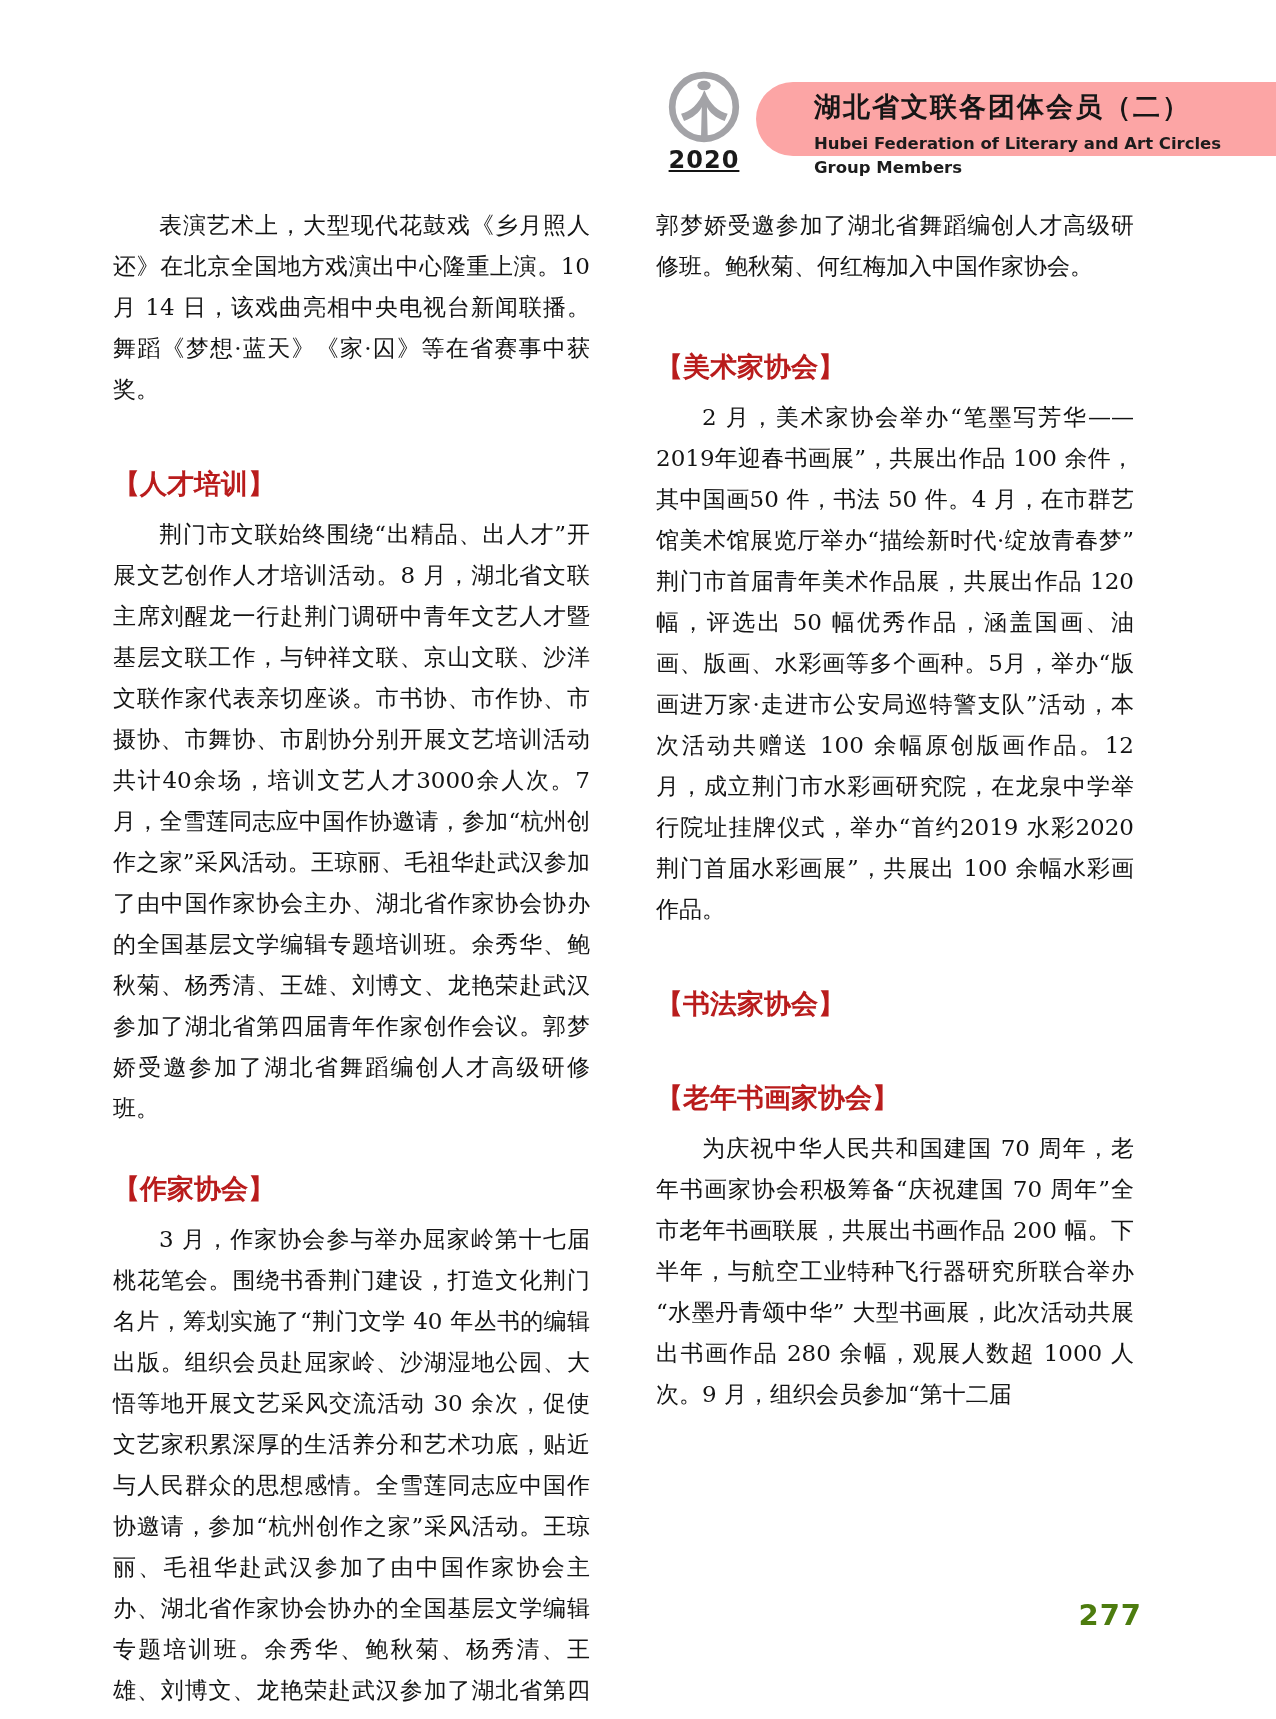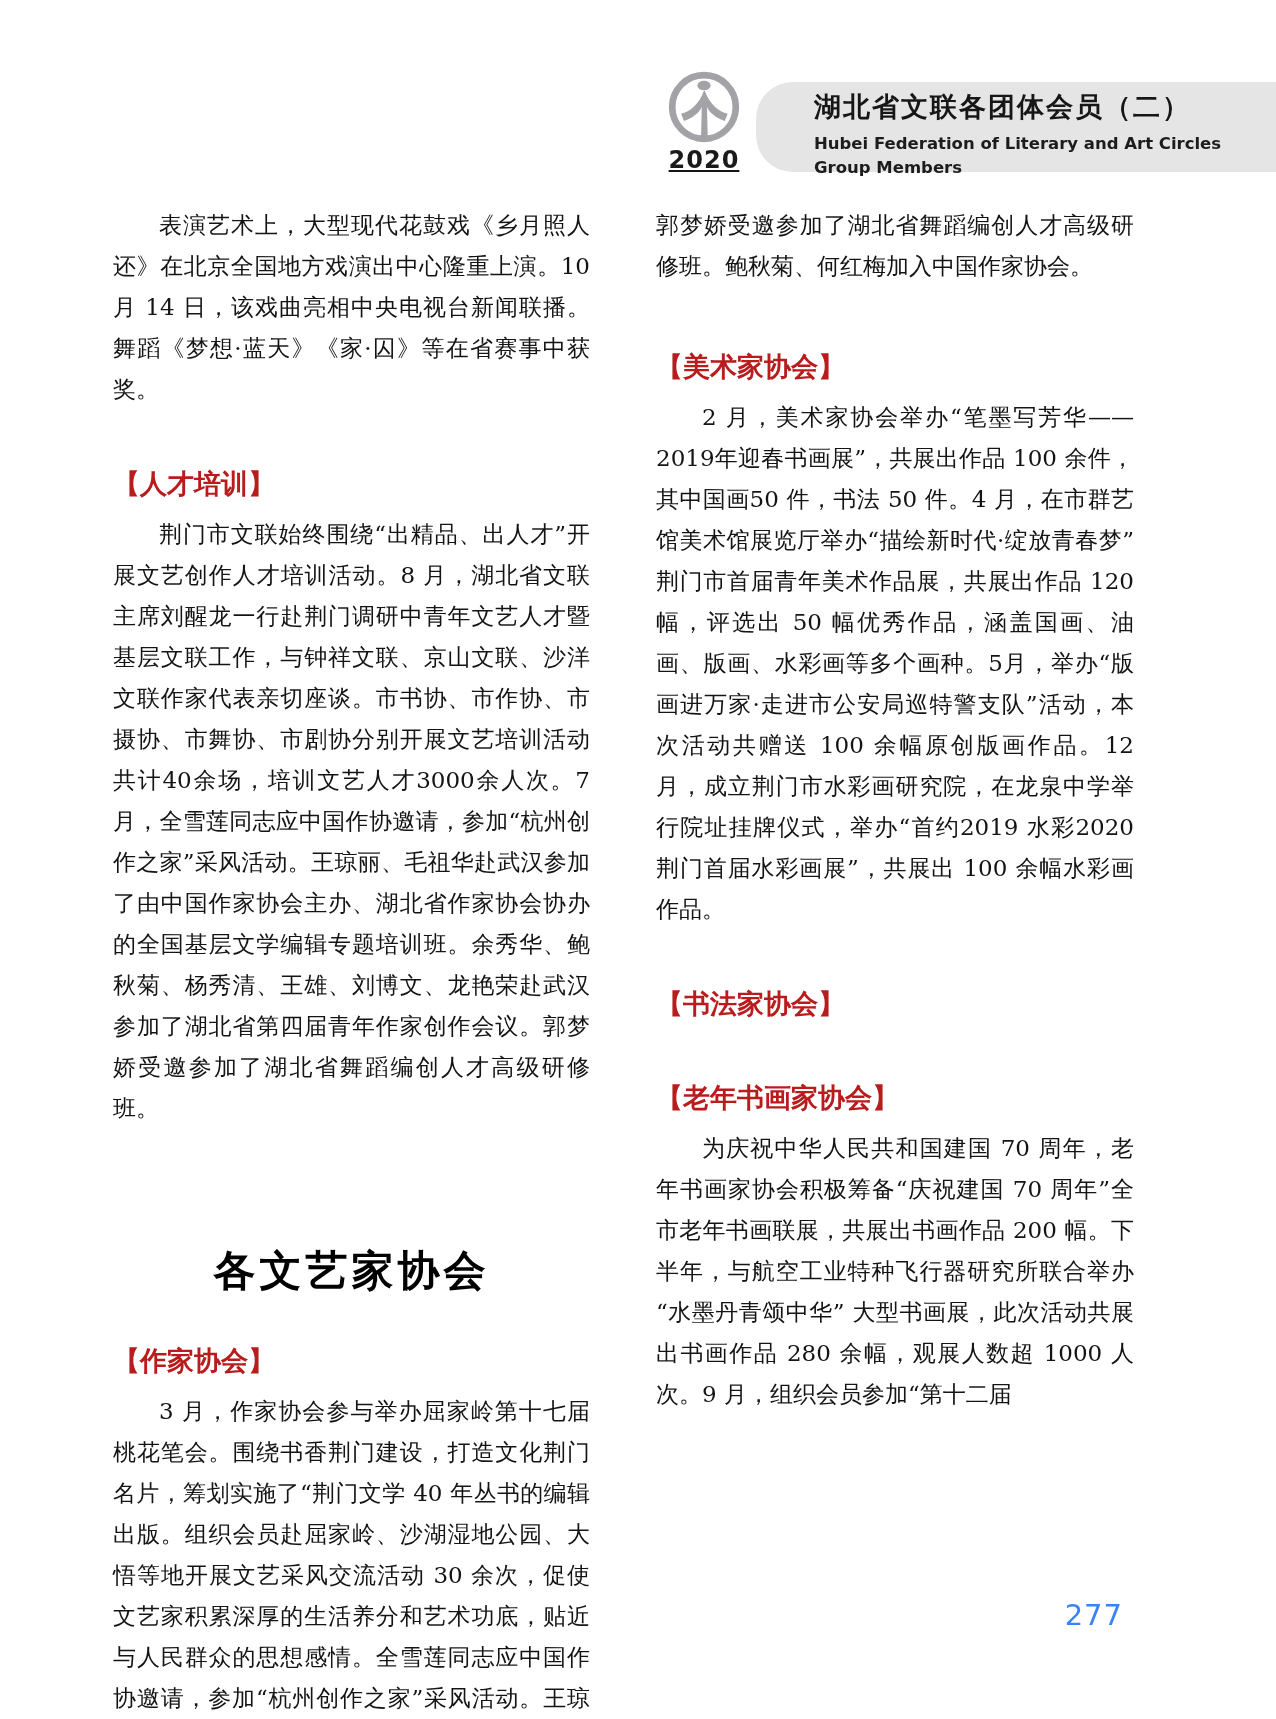--- a/index.html
+++ b/index.html
@@ -12,22 +12,22 @@
     color:#141414;
   }
   
   .logo-block{position:absolute;left:648px;top:70px;width:112px;text-align:center;text-decoration:underline;}
   .logo-block svg{display:block;margin:0 auto;width:74px;height:74px;}
   .logo-year{
     font-family:"DejaVu Sans","Liberation Sans",sans-serif;
     font-weight:700;font-size:24px;color:#1a1a1a;letter-spacing:1px;margin-top:2px;
   }
   .header-bar{
-    position:absolute;left:756px;top:82px;width:520px;height:90px;
-    background:#e5e5e5;
+    position:absolute;left:756px;top:82px;width:520px;height:74px;
+    background:#fca5a5;
     border-radius:37px 0 0 37px;
     box-sizing:border-box;
     padding:10px 0 0 58px;
   }
   .header-title-cn{
     font-family:"DejaVu Sans","Liberation Sans",sans-serif;
     font-weight:700;font-size:27px;color:#161616;letter-spacing:2px;line-height:30px;
   }
   .header-title-en{
     font-family:"DejaVu Sans","Liberation Sans",sans-serif;
@@ -52,23 +52,23 @@
   .entry-heading.first-right{margin-top:60px;}
   .section-heading{
     font-family:"DejaVu Sans","Liberation Sans",sans-serif;
     font-weight:700;font-size:42px;color:#000;
     text-align:center;letter-spacing:4px;
     margin:112px 0 0 0;line-height:60px;
   }
   .col-left .entry-heading.after-section{margin-top:40px;}
   
   .page-number{
-    position:absolute;right:153px;top:1598px;
+    position:absolute;right:134px;top:1598px;
     font-family:"DejaVu Sans","Liberation Sans",sans-serif;
-    font-weight:400;font-size:29px;color:#3b82f6;letter-spacing:1px;
+    font-weight:700;font-size:29px;color:#4d7c0f;letter-spacing:1px;
   }
 </style>
 </head>
 <body>
 
 <div class="page">
 
   <div class="logo-block">
     <span>
       <svg viewBox="0 0 100 100" aria-hidden="true">
@@ -82,21 +82,20 @@
 
   <div class="header-bar">
     <div class="header-title-cn">湖北省文联各团体会员（二）</div>
     <div class="header-title-en">Hubei Federation of Literary and Art Circles Group Members</div>
   </div>
 
   <div class="col col-left">
     <p class="para indent">表演艺术上，大型现代花鼓戏《乡月照人还》在北京全国地方戏演出中心隆重上演。10 月 14 日，该戏曲亮相中央电视台新闻联播。舞蹈《梦想·蓝天》《家·囚》等在省赛事中获奖。</p>
     <div class="entry-heading">【人才培训】</div>
     <p class="para indent">荆门市文联始终围绕“出精品、出人才”开展文艺创作人才培训活动。8 月，湖北省文联主席刘醒龙一行赴荆门调研中青年文艺人才暨基层文联工作，与钟祥文联、京山文联、沙洋文联作家代表亲切座谈。市书协、市作协、市摄协、市舞协、市剧协分别开展文艺培训活动共计40余场，培训文艺人才3000余人次。7 月，全雪莲同志应中国作协邀请，参加“杭州创作之家”采风活动。王琼丽、毛祖华赴武汉参加了由中国作家协会主办、湖北省作家协会协办的全国基层文学编辑专题培训班。余秀华、鲍秋菊、杨秀清、王雄、刘博文、龙艳荣赴武汉参加了湖北省第四届青年作家创作会议。郭梦娇受邀参加了湖北省舞蹈编创人才高级研修班。</p>
-    <div class="section-heading">各文艺家协会</div>
     <div class="entry-heading after-section">【作家协会】</div>
     <p class="para indent">3 月，作家协会参与举办屈家岭第十七届桃花笔会。围绕书香荆门建设，打造文化荆门名片，筹划实施了“荆门文学 40 年丛书的编辑出版。组织会员赴屈家岭、沙湖湿地公园、大悟等地开展文艺采风交流活动 30 余次，促使文艺家积累深厚的生活养分和艺术功底，贴近与人民群众的思想感情。全雪莲同志应中国作协邀请，参加“杭州创作之家”采风活动。王琼丽、毛祖华赴武汉参加了由中国作家协会主办、湖北省作家协会协办的全国基层文学编辑专题培训班。余秀华、鲍秋菊、杨秀清、王雄、刘博文、龙艳荣赴武汉参加了湖北省第四届青年作家创作会议。</p>
   </div>
 
   <div class="col col-right">
     <p class="para">郭梦娇受邀参加了湖北省舞蹈编创人才高级研修班。鲍秋菊、何红梅加入中国作家协会。</p>
     <div class="entry-heading first-right">【美术家协会】</div>
     <p class="para indent">2 月，美术家协会举办“笔墨写芳华——2019年迎春书画展”，共展出作品 100 余件，其中国画50 件，书法 50 件。4 月，在市群艺馆美术馆展览厅举办“描绘新时代·绽放青春梦”荆门市首届青年美术作品展，共展出作品 120 幅，评选出 50 幅优秀作品，涵盖国画、油画、版画、水彩画等多个画种。5月，举办“版画进万家·走进市公安局巡特警支队”活动，本次活动共赠送 100 余幅原创版画作品。12 月，成立荆门市水彩画研究院，在龙泉中学举行院址挂牌仪式，举办“首约2019 水彩2020荆门首届水彩画展”，共展出 100 余幅水彩画作品。</p>
     <div class="entry-heading">【书法家协会】</div>
     <div class="entry-heading">【老年书画家协会】</div>

